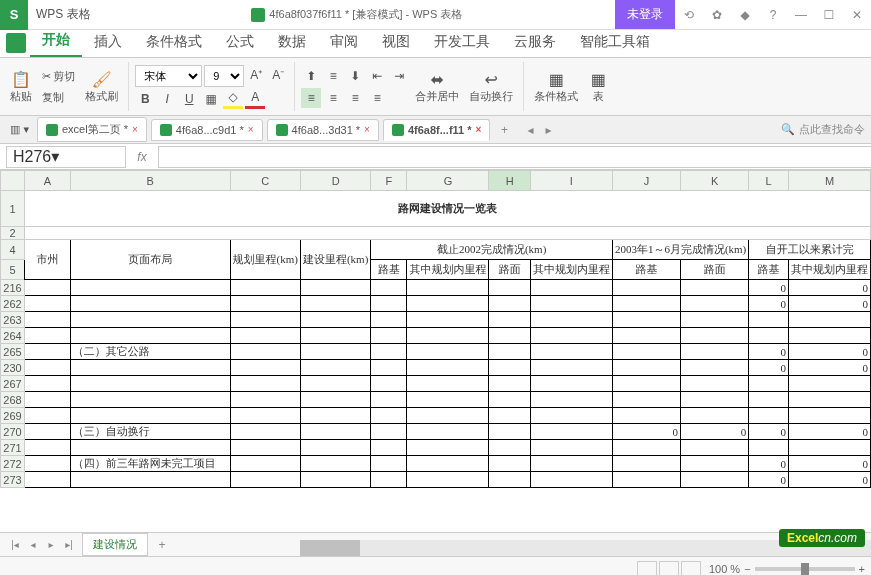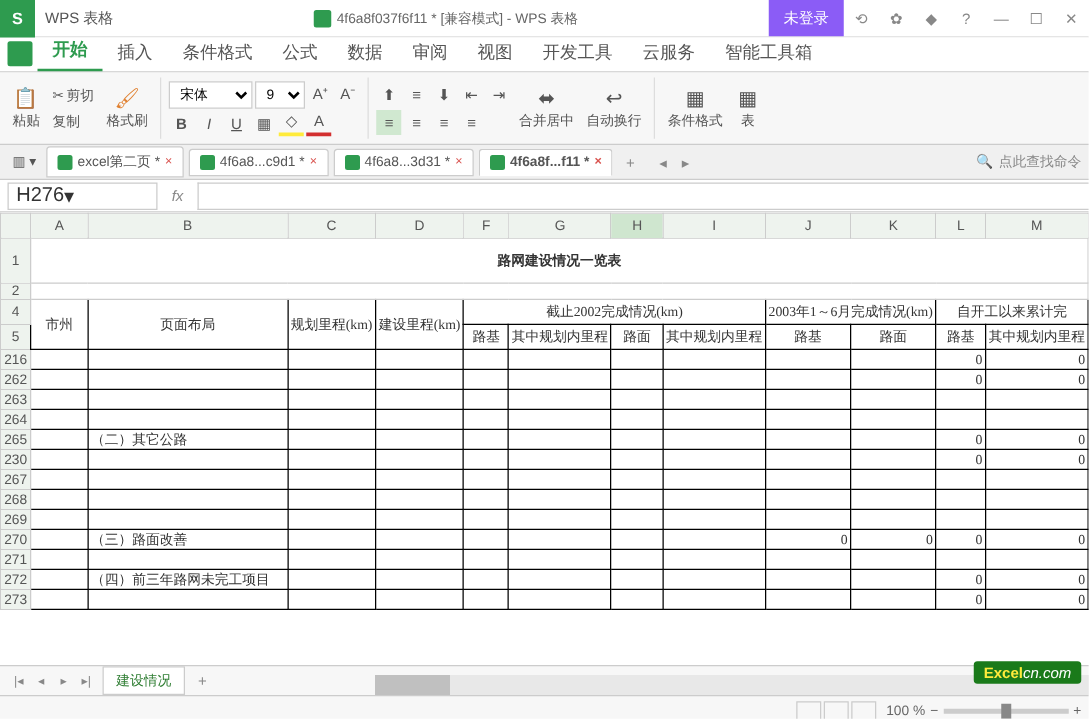--- a/index.html
+++ b/index.html
@@ -425,21 +425,21 @@
           <td></td>
           <td></td>
           <td></td>
           <td></td>
           <td></td>
           <td></td>
         </tr>
   <tr class="data">
           <th class="rowhead">270</th>
           <td></td>
-          <td>（三）路面改善</td>
+          <td>（三）自动换行</td>
           <td></td>
           <td></td>
           <td></td>
           <td></td>
           <td></td>
           <td></td>
           <td style="text-align:right">0</td>
           <td style="text-align:right">0</td>
           <td style="text-align:right">0</td>
           <td style="text-align:right">0</td>

